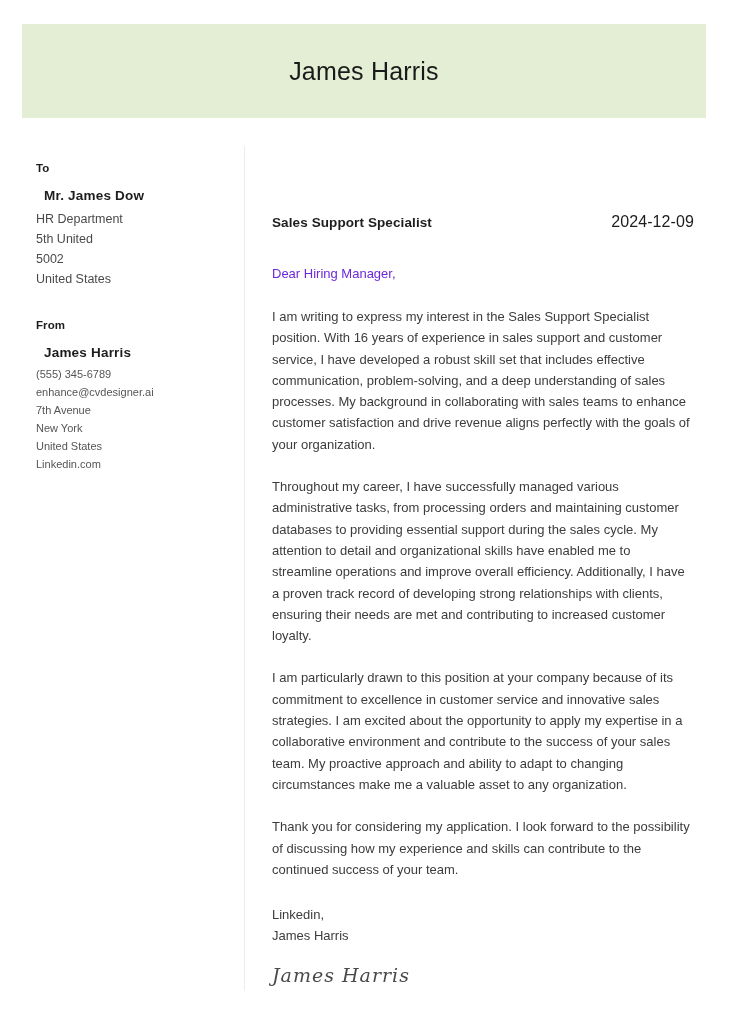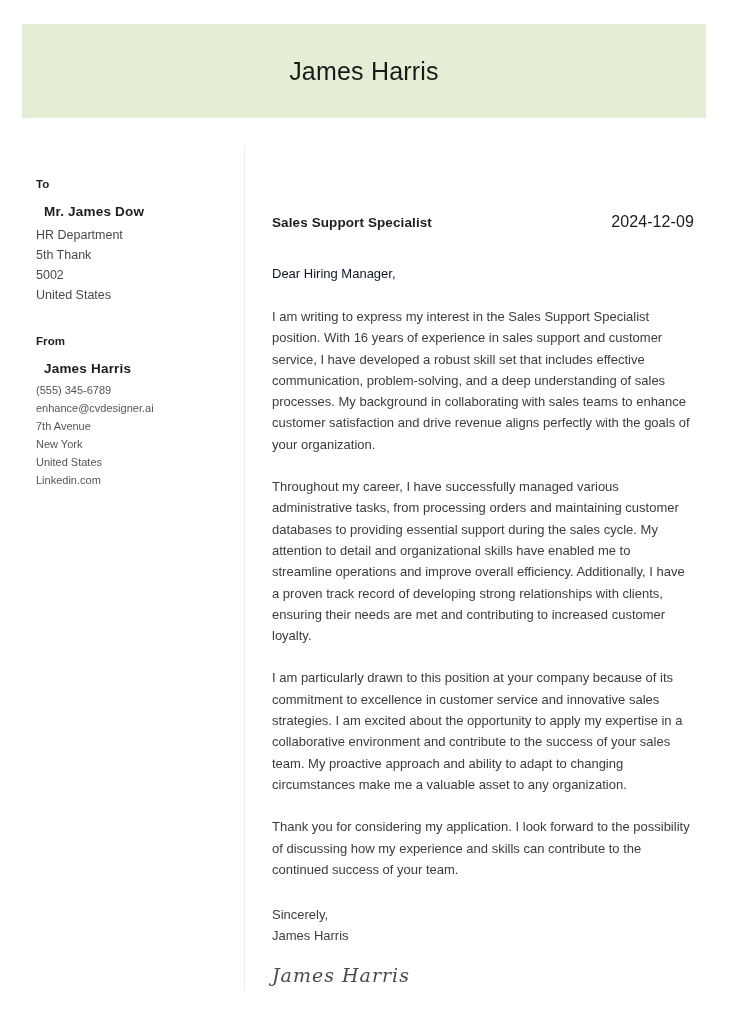--- a/index.html
+++ b/index.html
@@ -50,21 +50,21 @@
     top: 28px;
     width: 1px;
     height: 845px;
     background: #ececec;
   }
 
   
   .sidebar {
     position: absolute;
     left: 36px;
-    top: 60px;
+    top: 44px;
     width: 190px;
   }
   .side-heading {
     font-size: 11.5px;
     font-weight: bold;
     color: #1d1d1d;
     margin-bottom: 14px;
     letter-spacing: 0.1px;
   }
   .side-name {
@@ -115,21 +115,21 @@
     letter-spacing: 0.1px;
   }
   .letter-date {
     font-size: 16px;
     font-weight: normal;
     color: #1d1d1d;
     letter-spacing: 0.1px;
   }
   .salutation {
     font-size: 13px;
-    color: #0f172a;
+    color: #6d28d9;
     line-height: 21px;
     margin-bottom: 22px;
   }
   .paragraph {
     font-size: 13px;
     color: #3c3c3c;
     line-height: 21.3px;
     margin-bottom: 21px;
     text-align: left;
   }
@@ -159,21 +159,21 @@
 <div class="content">
 
   <div class="divider"></div>
 
   <div class="sidebar">
 
     <div class="to-block">
       <div class="side-heading">To</div>
       <div class="side-name">Mr. James Dow</div>
       <div class="side-line">HR Department</div>
-      <div class="side-line">5th Thank</div>
+      <div class="side-line">5th United</div>
       <div class="side-line">5002</div>
       <div class="side-line">United States</div>
     </div>
 
     <div class="from-block">
       <div class="side-heading">From</div>
       <div class="side-name">James Harris</div>
       <div class="side-line">(555) 345-6789</div>
       <div class="side-line">enhance@cvdesigner.ai</div>
       <div class="side-line">7th Avenue</div>
@@ -192,21 +192,21 @@
     </div>
 
     <div class="salutation">Dear Hiring Manager,</div>
 
     <div class="paragraph">I am writing to express my interest in the Sales Support Specialist position. With 16 years of experience in sales support and customer service, I have developed a robust skill set that includes effective communication, problem-solving, and a deep understanding of sales processes. My background in collaborating with sales teams to enhance customer satisfaction and drive revenue aligns perfectly with the goals of your organization.</div>
     <div class="paragraph">Throughout my career, I have successfully managed various administrative tasks, from processing orders and maintaining customer databases to providing essential support during the sales cycle. My attention to detail and organizational skills have enabled me to streamline operations and improve overall efficiency. Additionally, I have a proven track record of developing strong relationships with clients, ensuring their needs are met and contributing to increased customer loyalty.</div>
     <div class="paragraph">I am particularly drawn to this position at your company because of its commitment to excellence in customer service and innovative sales strategies. I am excited about the opportunity to apply my expertise in a collaborative environment and contribute to the success of your sales team. My proactive approach and ability to adapt to changing circumstances make me a valuable asset to any organization.</div>
     <div class="paragraph">Thank you for considering my application. I look forward to the possibility of discussing how my experience and skills can contribute to the continued success of your team.</div>
 
     <div class="closing">
-      <span class="closing-line">Sincerely,</span>
+      <span class="closing-line">Linkedin,</span>
       <span class="closing-line">James Harris</span>
     </div>
 
     <div class="signature">James Harris</div>
 
   </div>
 
 </div>
 
 </body></html>

